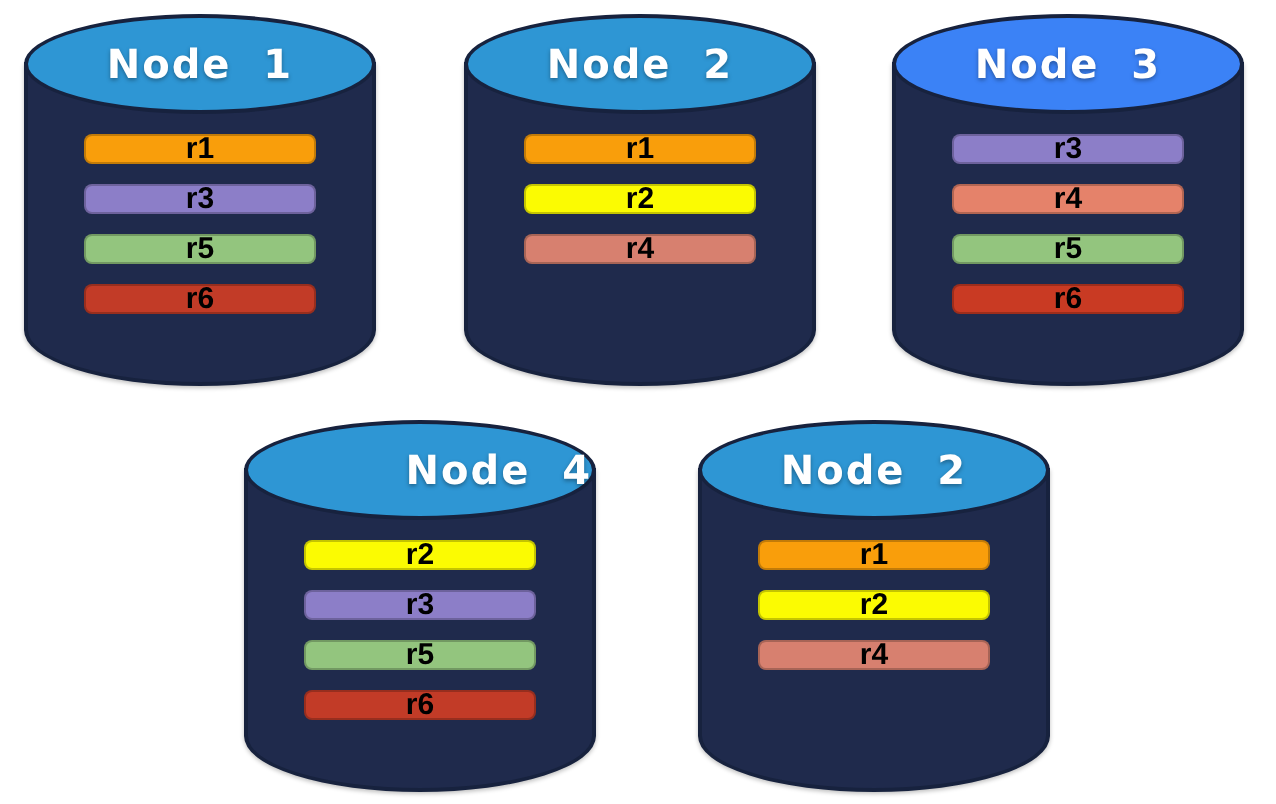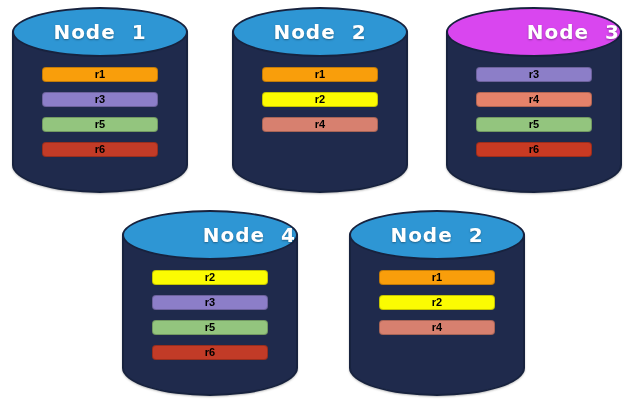--- a/index.html
+++ b/index.html
@@ -38,21 +38,21 @@
     height:13px;
     margin-bottom:10px;
     border-radius:4px;
     border:1px solid rgba(0,0,0,0.22);
     box-sizing:content-box;
     display:flex;align-items:center;justify-content:center;
   }
   .bar-label{
     font-family:"Liberation Sans", sans-serif;
     font-weight:bold;
-    font-size:11px;
+    font-size:15px;
     color:#000000;
     line-height:13px;
   }
   #n1{left:12px;top:7px;}
   #n2{left:232px;top:7px;}
   #n3{left:446px;top:7px;}
   #n4{left:122px;top:210px;}
   #n5{left:349px;top:210px;}
 </style>
 </head>
@@ -108,21 +108,21 @@
       <div class="bar" style="background-color: rgb(229, 130, 106);">
           <span class="bar-label">r4</span>
         </div>
       <div class="bar" style="background-color: rgb(147, 197, 126);">
           <span class="bar-label">r5</span>
         </div>
       <div class="bar" style="background-color: rgb(201, 58, 35);">
           <span class="bar-label">r6</span>
         </div>
     </div>
-    <div class="cyl-top" style="background-color: #d946ef; justify-content: flex-end;">
+    <div class="cyl-top" style="background-color: #3b82f6;">
       <span class="cyl-title">Node  3</span>
     </div>
   </div>
 
   <div class="cyl" id="n4">
     <div class="cyl-body" style="background-color: rgb(31, 42, 76);"></div>
     <div class="bars">
       <div class="bar" style="background-color: rgb(251, 251, 2);">
           <span class="bar-label">r2</span>
         </div>

